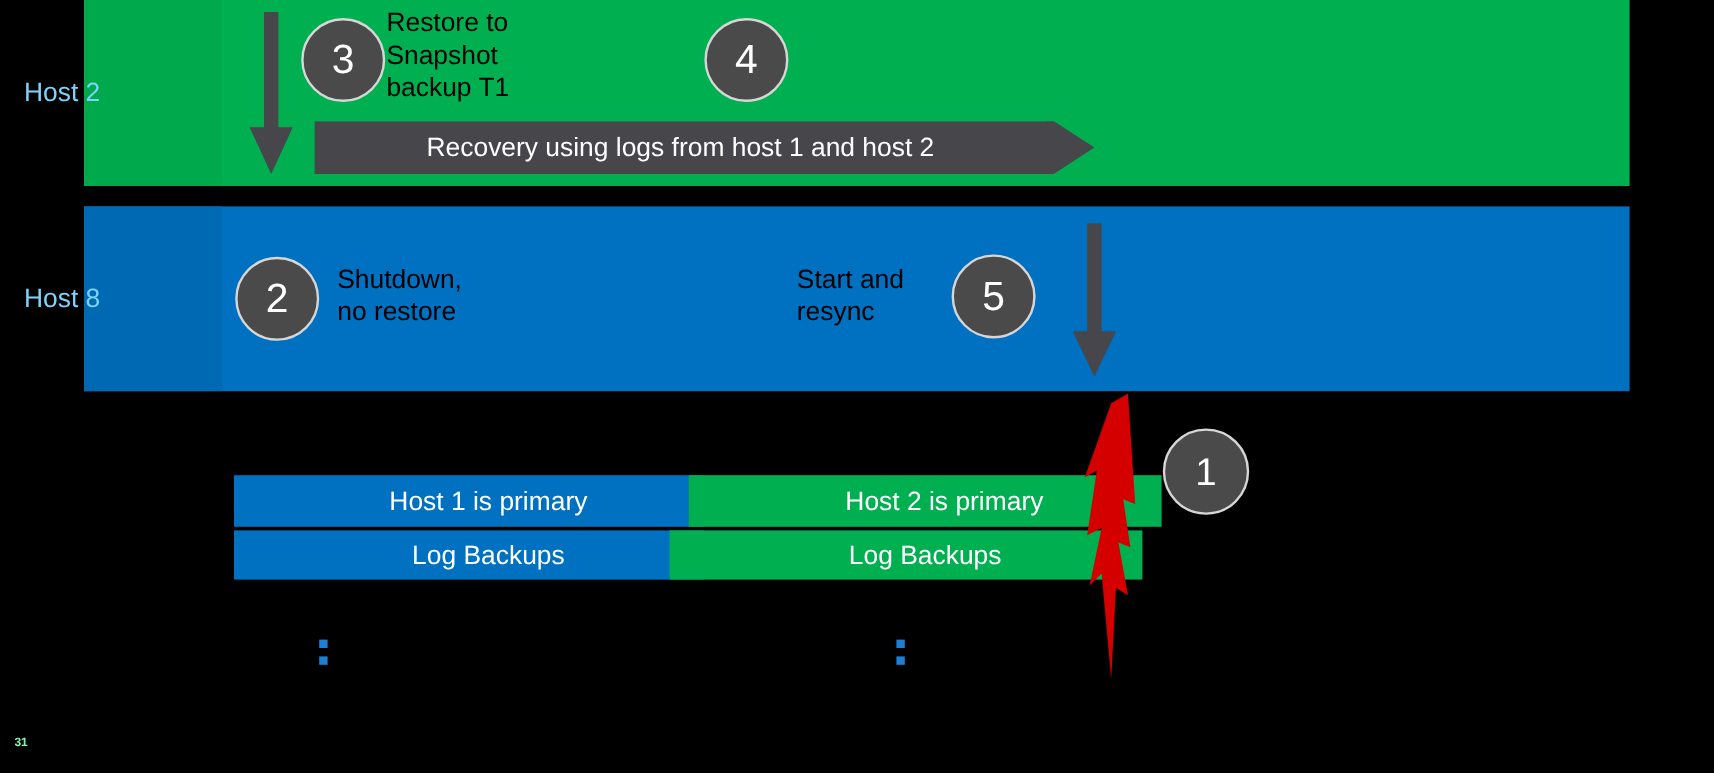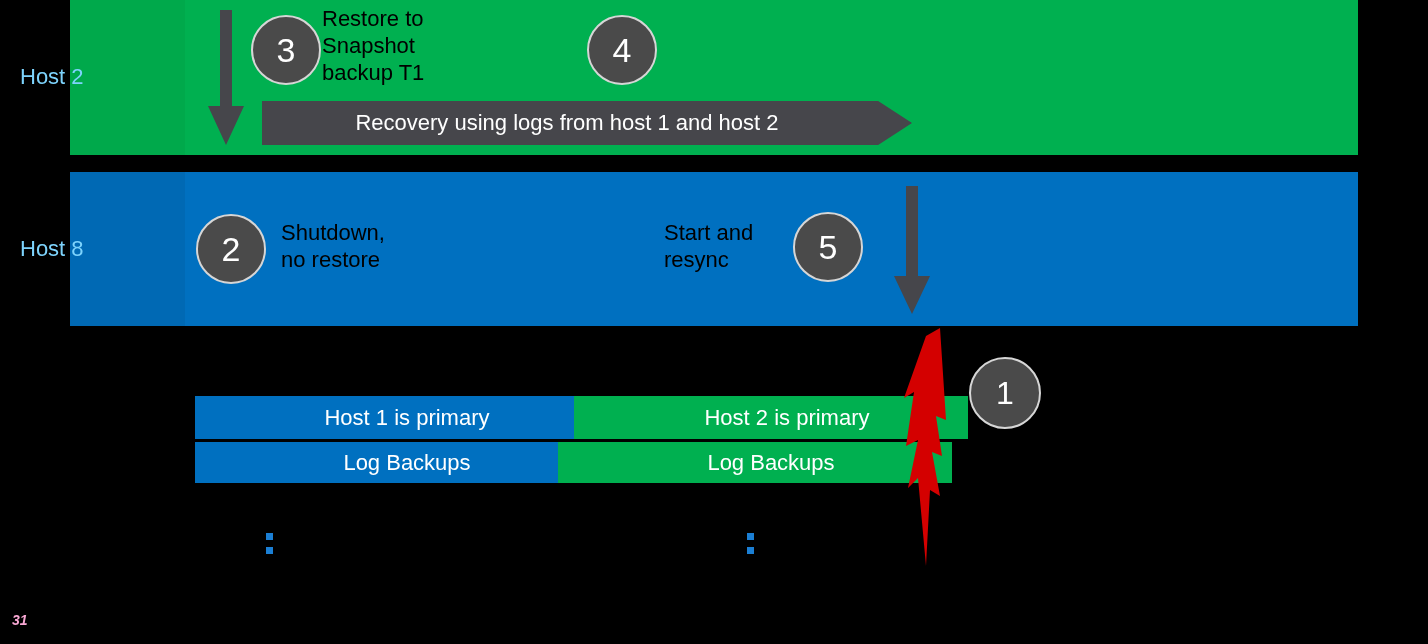--- a/index.html
+++ b/index.html
@@ -152,25 +152,24 @@
     background: #1B7FD4;
   }
   .colon-marker .dot.top    { top: 0px; }
   .colon-marker .dot.bottom { top: 14px; }
 
   
   #page-number {
     position: absolute;
     left: 12px;
     top: 612px;
-    color: #f9a8d4;
-    font-size: 14px;
+    color: #86efac;
+    font-size: 10px;
     font-weight: bold;
     line-height: 16px;
-    font-style: italic;
   }
 </style>
 </head>
 <body>
 
 <div id="slide">
 
   <div class="band green">
     <div class="band-label-cell"></div>
   </div>

